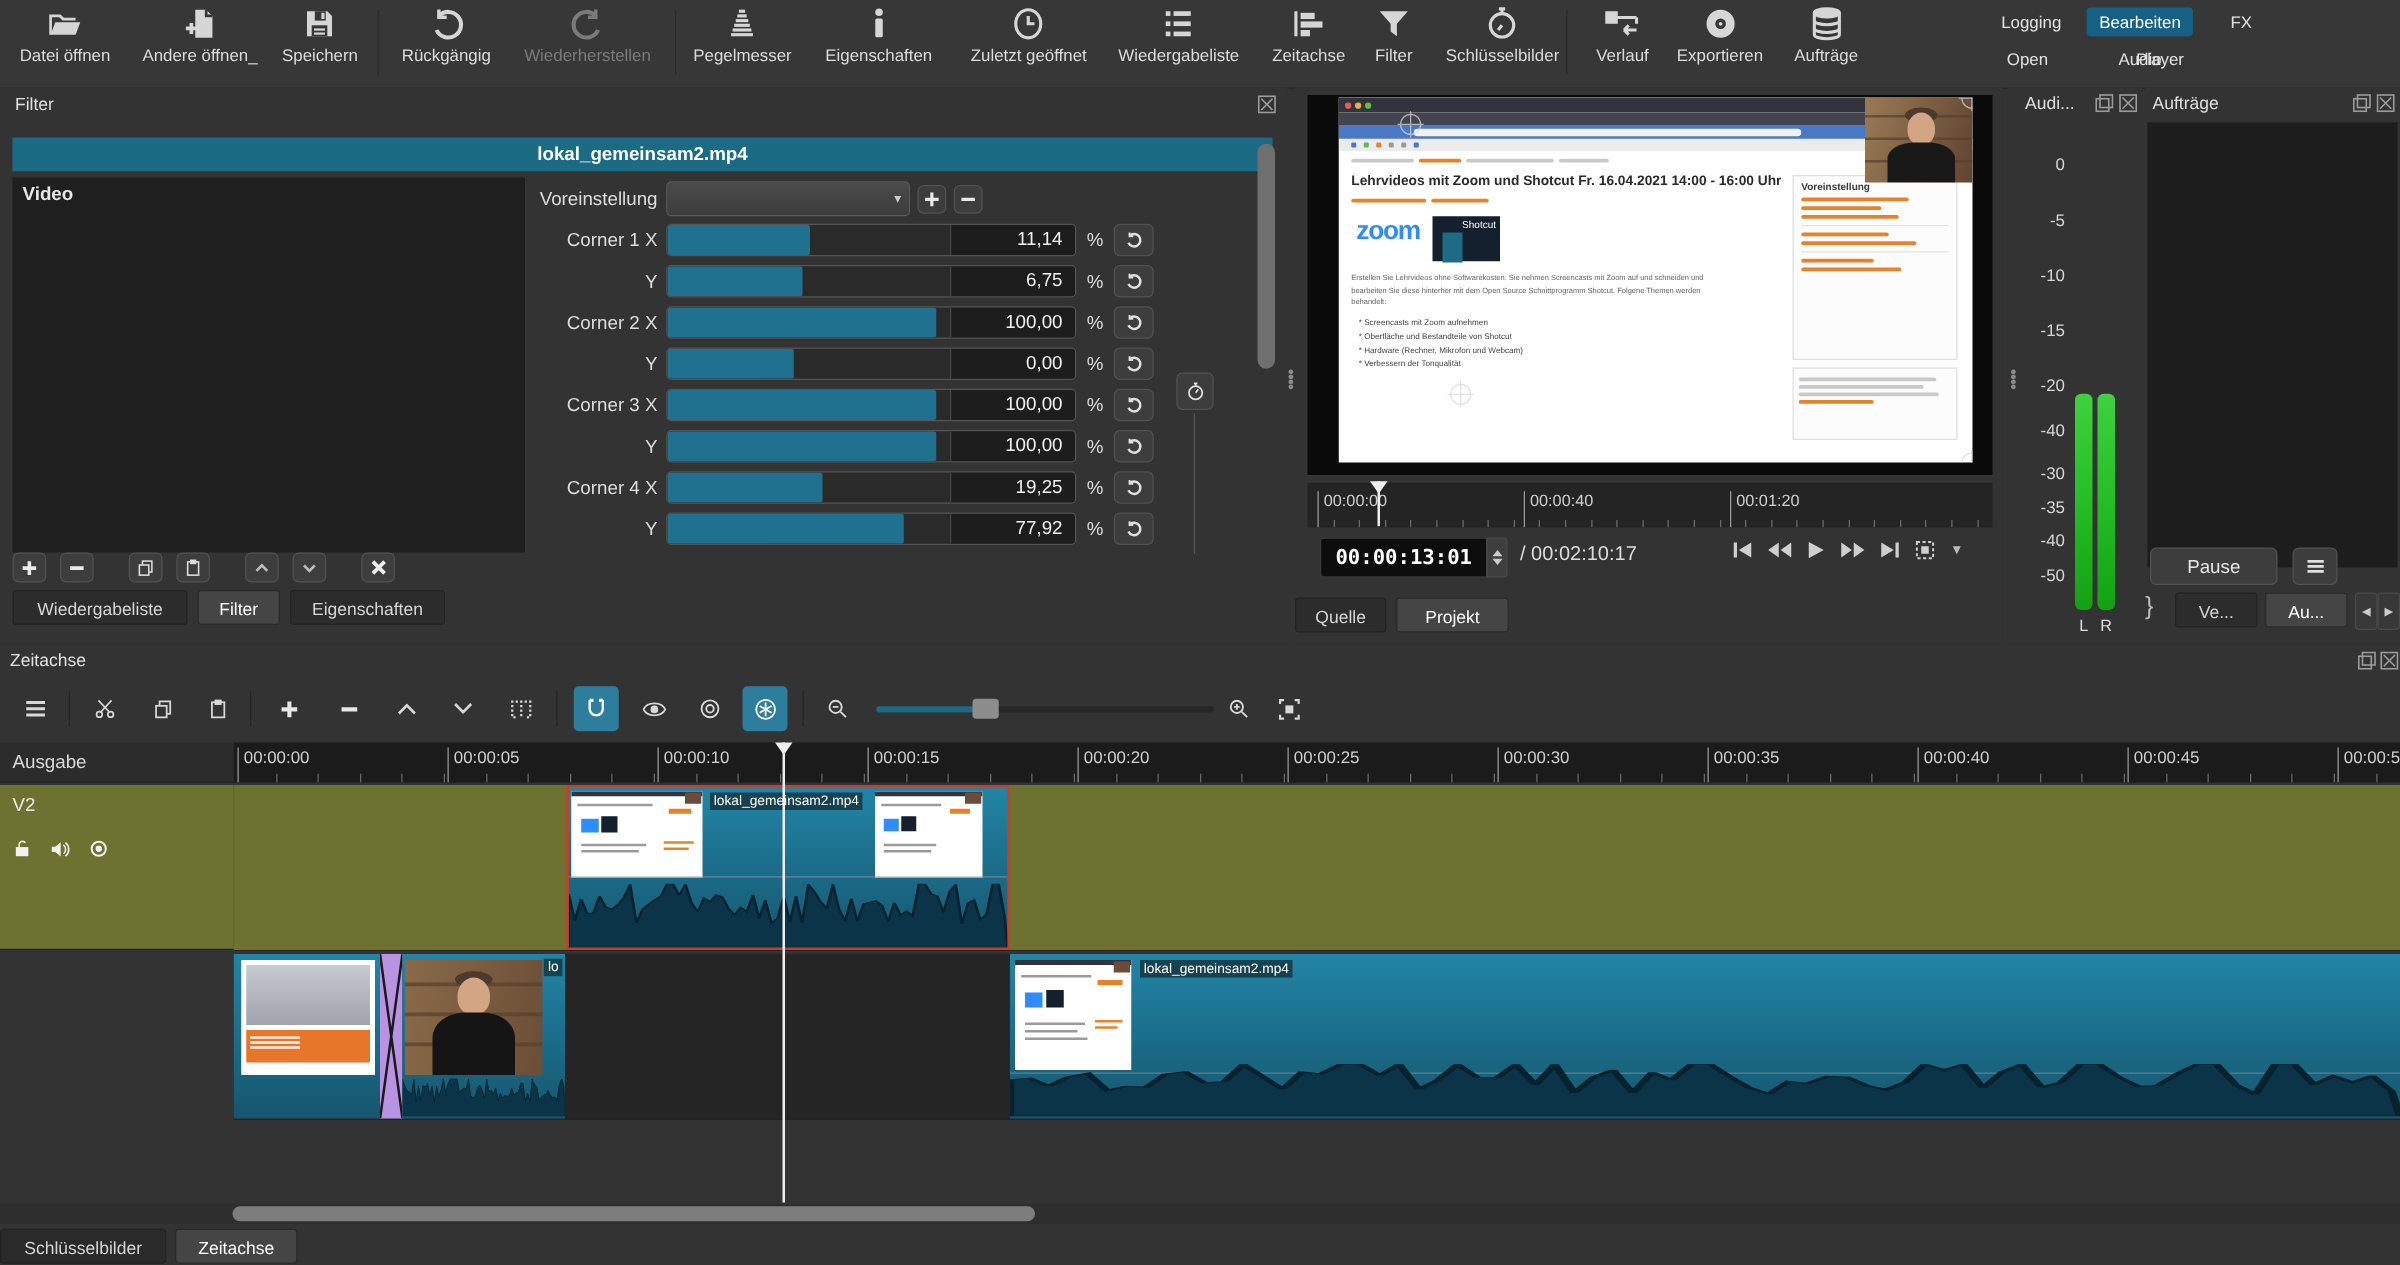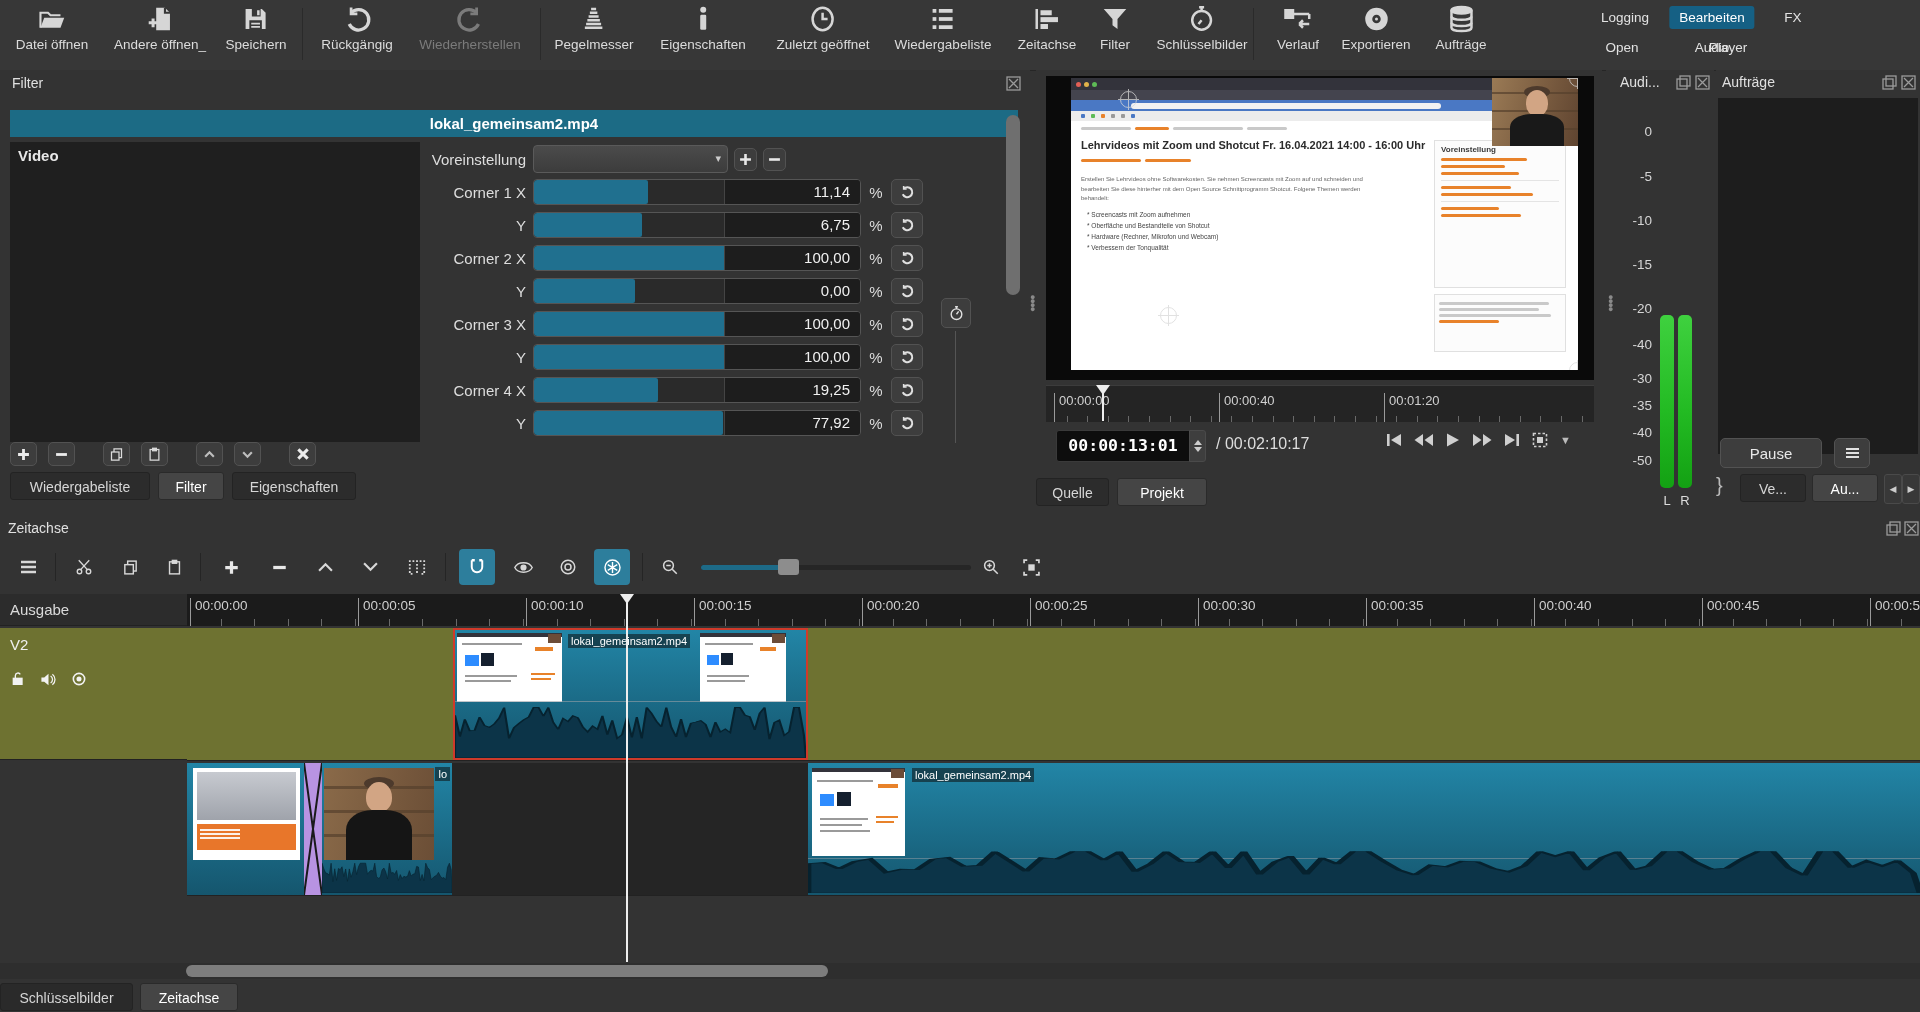--- a/index.html
+++ b/index.html
@@ -27,21 +27,21 @@
   #flist{left:10px;top:72px;width:410px;height:300px;background:#1f1f1f;}
   .flist-group{height:27px;line-height:27px;font-weight:bold;font-size:15px;color:#e8e8e8;padding-left:8px;}
   .flist-row{height:27px;line-height:27px;background:#1c6b85;color:#eaf4f8;font-size:15px;display:flex;align-items:center;}
   .fcheck{width:15px;height:15px;background:#262626;border:1px solid #141414;margin-left:24px;}
   .flist-row .fname{margin-left:26px;}
   #params{left:340px;top:76px;width:660px;height:300px;}
   .prow{display:flex;align-items:center;height:26px;margin-bottom:7px;}
   .plabel{flex:0 0 193px;text-align:right;font-size:15px;color:#dedede;padding-right:7px;box-sizing:border-box;}
   .pfield{flex:0 0 328px;height:26px;border:1px solid #555;border-radius:4px;background:#2a2a2a;position:relative;box-sizing:border-box;overflow:hidden;}
   .pfill{position:absolute;left:0;top:0;bottom:0;background:#20708f;border-radius:3px 2px 2px 3px;}
-  .pval{position:absolute;right:0;top:0;bottom:0;width:136px;background:#1d1d1d;border-left:1px solid #444;color:#f0f0f0;font-size:15px;line-height:24px;text-align:right;padding-right:10px;box-sizing:border-box;}
+  .pval{position:absolute;right:0;top:0;bottom:0;width:100px;background:#1d1d1d;border-left:1px solid #444;color:#f0f0f0;font-size:15px;line-height:24px;text-align:right;padding-right:10px;box-sizing:border-box;}
   .punit{flex:0 0 30px;text-align:center;font-size:15px;color:#dcdcdc;}
   .preset-box{flex:0 0 193px;height:26px;border:1px solid #5a5a5a;border-radius:4px;background:linear-gradient(#4b4b4b,#3c3c3c);position:relative;}
   .pcaret{position:absolute;right:6px;top:6px;color:#ccc;font-size:11px;}
   .mini{width:23px;height:23px;margin-left:6px;}
   .reset{width:32px;height:26px;}
   #fscroll{left:1006px;top:45px;width:14px;height:180px;background:#6f6f6f;border-radius:7px;}
   #kfbtn{left:941px;top:228px;width:30px;height:30px;}
   #kfline{left:955px;top:261px;width:1px;height:112px;background:#555;}
   #fbtns{left:10px;top:371px;height:26px;display:flex;gap:11px;align-items:center;}
   #fbtns .sqbtn{width:27px;height:24px;}
@@ -519,20 +519,24 @@
           <span class="bar" style="width:50px"></span>
           <span class="bar obar" style="width:34px"></span>
           <span class="bar" style="width:70px"></span>
           <span class="bar" style="width:40px"></span>
         </div>
       <div id="pgHead">Lehrvideos mit Zoom und Shotcut Fr. 16.04.2021 14:00 - 16:00 Uhr</div>
       <div class="crumb">
           <span class="bar obar" style="width:60px"></span>
           <span class="bar obar" style="width:46px"></span>
         </div>
+      <div style="display:flex;gap:10px;margin:8px 0 0 14px;align-items:flex-start;">
+        <span id="zoomLogo">zoom</span>
+        <span id="shotBox"><span>Shotcut</span><i></i></span>
+      </div>
       <div id="pgIntro">Erstellen Sie Lehrvideos ohne Softwarekosten. Sie nehmen Screencasts mit Zoom auf und schneiden und bearbeiten Sie diese hinterher mit dem Open Source Schnittprogramm Shotcut. Folgene Themen werden behandelt:</div>
       <div id="pgBullets">* Screencasts mit Zoom aufnehmen
 * Oberfläche und Bestandteile von Shotcut
 * Hardware (Rechner, Mikrofon und Webcam)
 * Verbessern der Tonqualität</div>
       <div id="orangePill" class="abs"></div>
       <div id="sidebox" class="abs">
         <div class="sh">Voreinstellung</div>
         <div class="lnk" style="width:86px"></div>
           <div class="lnk" style="width:64px"></div>

